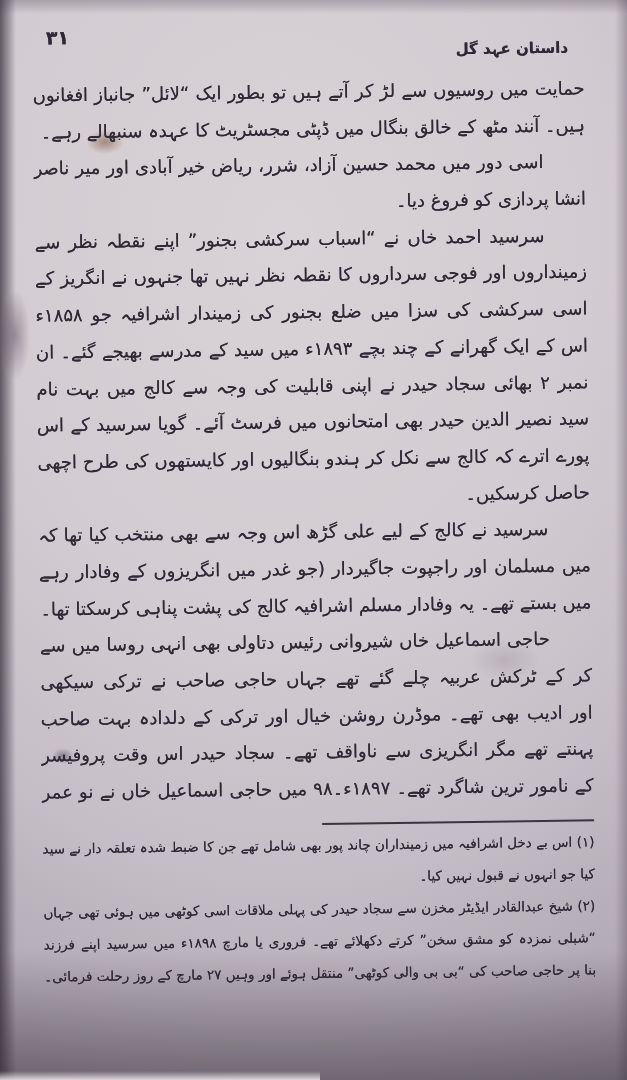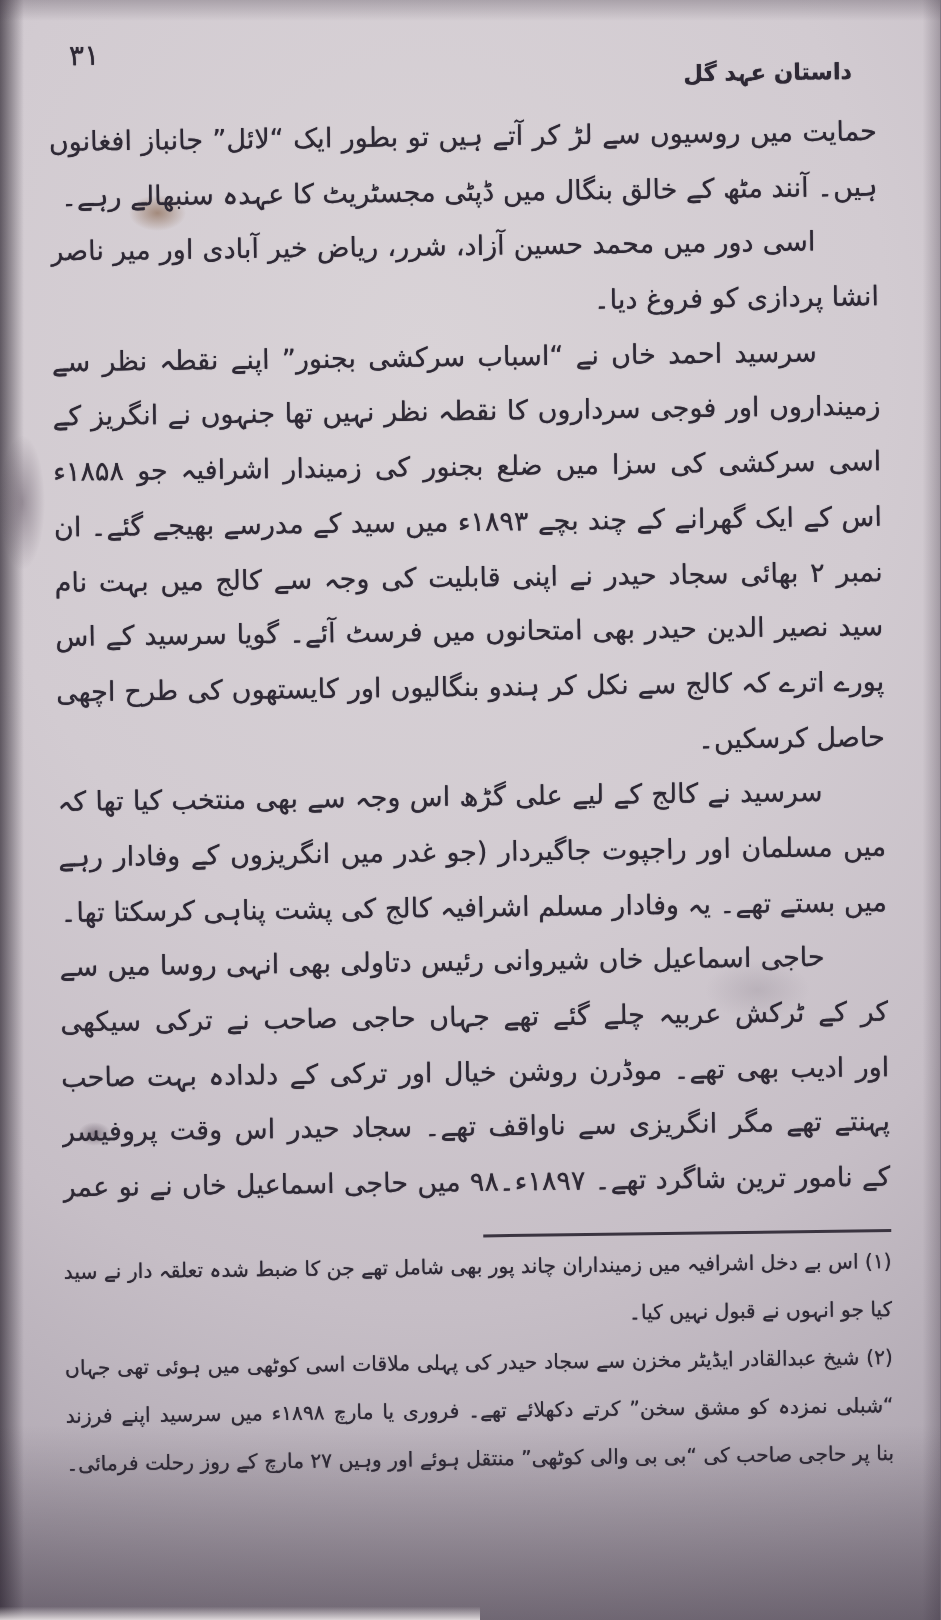--- a/index.html
+++ b/index.html
@@ -36,21 +36,21 @@
 
   .content {
     position:absolute; top:20px; left:38px; width:552px;
     direction:rtl; color:#2e2935;
     transform:rotate(-0.75deg);
     text-shadow:0 0 0.6px rgba(46,41,53,.85);
   }
   .header { position:relative; height:52px; }
   .pagenum {
     position:absolute; left:14px; top:3px;
-    font-size:19px; font-weight:normal; letter-spacing:2px;
+    font-size:19px; font-weight:bold; letter-spacing:2px;
   }
   .running-title {
     position:absolute; right:16px; top:22px;
     font-size:15px; font-weight:bold;
   }
   .bodytext { margin-top:2px; }
   .line {
     font-size:18px; line-height:36.7px; height:36.7px;
     text-align:justify; text-align-last:justify;
     overflow:hidden; white-space:normal;

